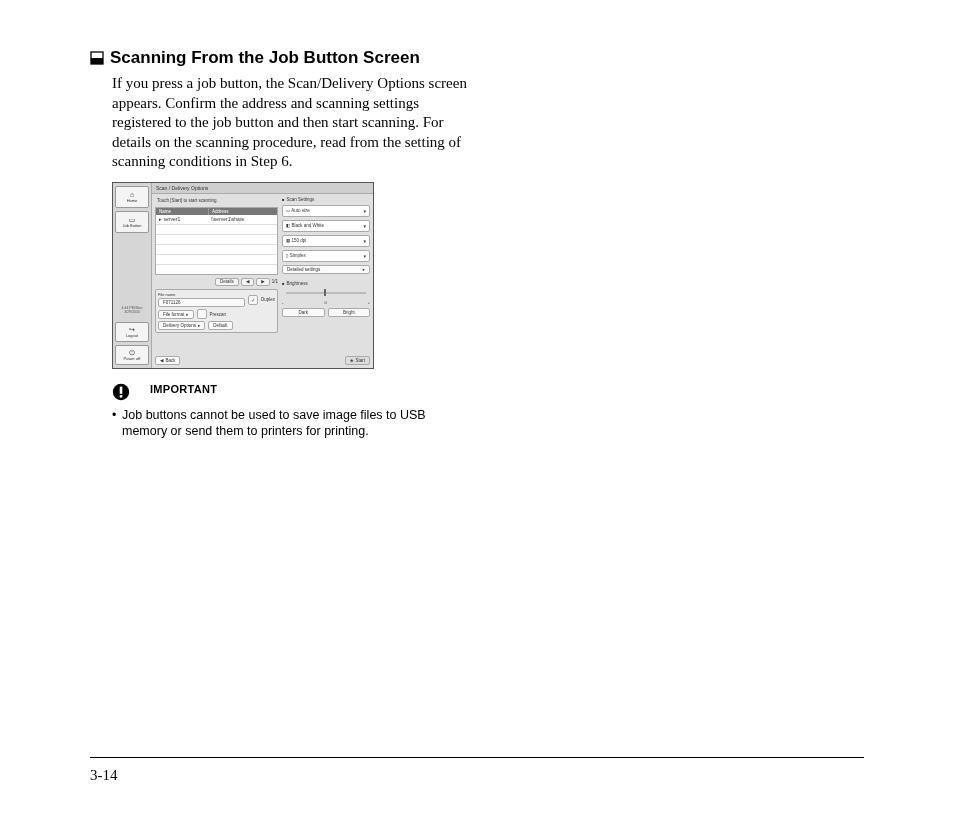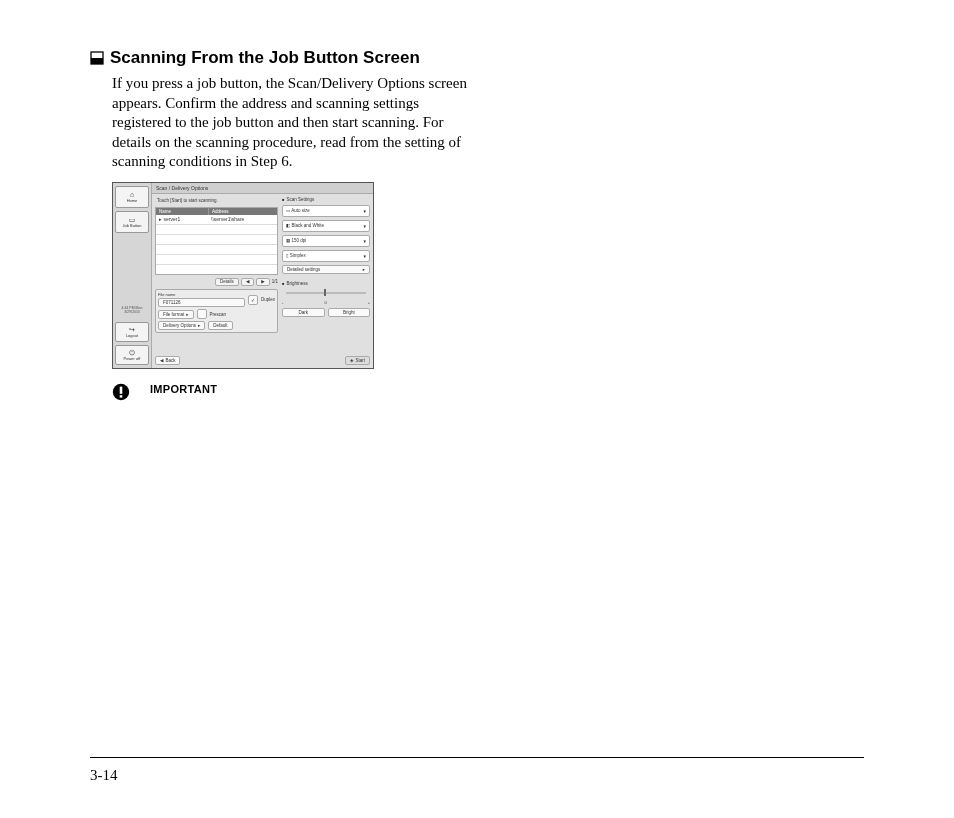--- a/index.html
+++ b/index.html
@@ -407,17 +407,18 @@
     <span class="important-icon">
       <svg width="18" height="18" viewBox="0 0 18 18">
           <circle cx="9" cy="9" r="8.2" fill="#000"></circle>
           <rect x="7.7" y="3.6" width="2.6" height="7.2" fill="#fff"></rect>
           <rect x="7.7" y="12.2" width="2.6" height="2.4" fill="#fff"></rect>
         </svg>
     </span>
     <span class="important-label">IMPORTANT</span>
   </div>
   <ul class="important-list">
+    <li>Job buttons cannot be used to save image files to USB memory or send them to printers for printing.</li>
   </ul>
 </div>
 
 <div class="footer-rule"></div>
 <div class="page-num">3-14</div>
 
 </body></html>

